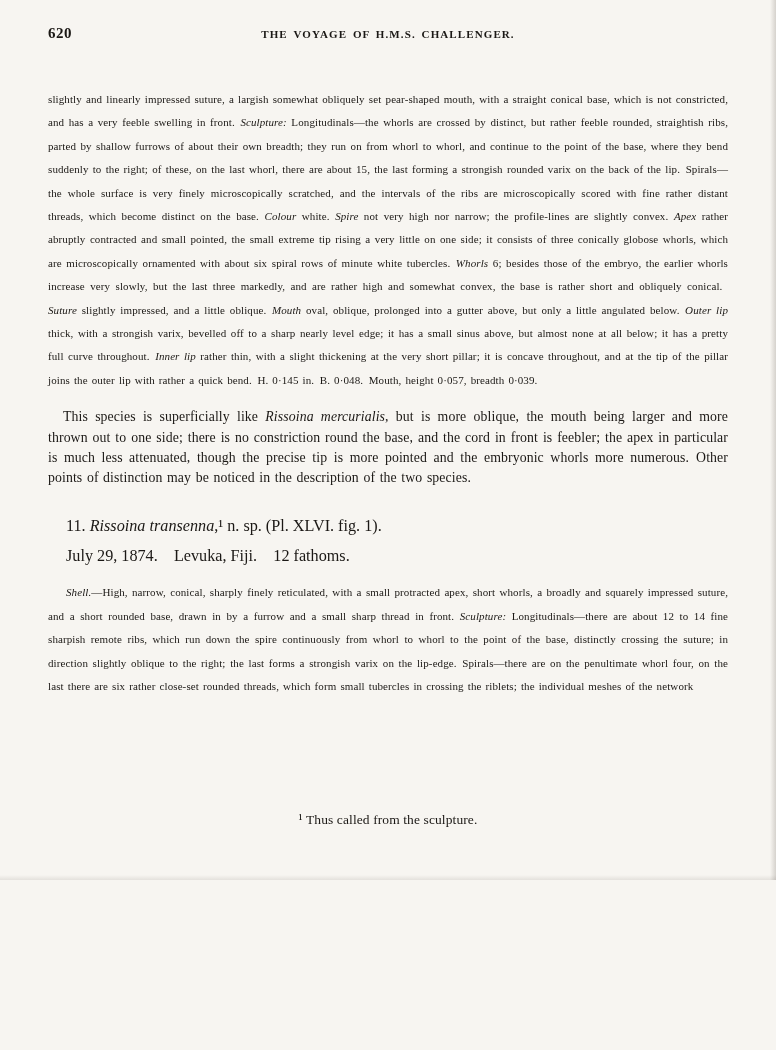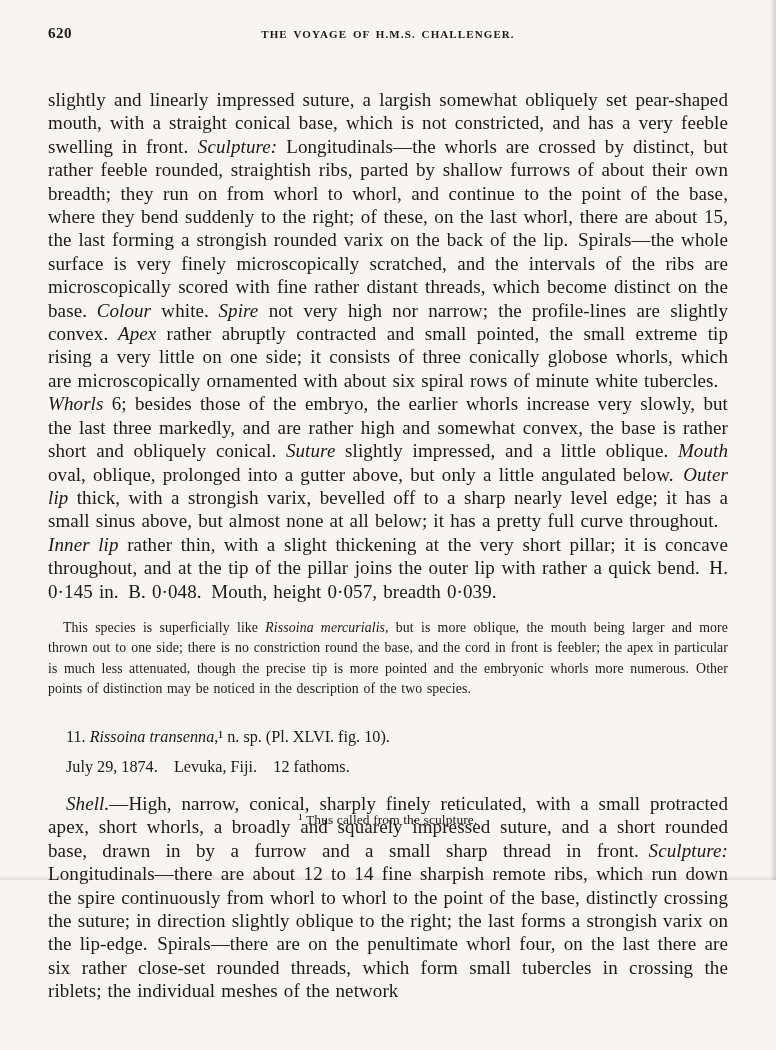--- a/index.html
+++ b/index.html
@@ -57,21 +57,21 @@
     font-size: 11px;
     font-weight: 700;
     letter-spacing: 1.1px;
     word-spacing: 2px;
   }
   p {
     margin: 0;
     text-align: justify;
   }
   .body-para {
-    font-size: 19px;
+    font-size: 11px;
     line-height: 23.4px;
     word-spacing: 1.2px;
     letter-spacing: 0.1px;
   }
   .no-indent { text-indent: 0; }
   .indent    { text-indent: 18px; }
   .note-para {
     margin-top: 15px;
     font-size: 13.8px;
     line-height: 20.3px;
@@ -116,21 +116,21 @@
     <span class="page-num">620</span>
     <span class="head-title">THE VOYAGE OF H.M.S. CHALLENGER.</span>
   </div>
 
   <div>
 
     <p class="body-para no-indent"><span>slightly and linearly impressed suture, a largish somewhat obliquely set pear-shaped mouth, with a straight conical base, which is not constricted, and has a very feeble swelling in front. </span><span class="it">Sculpture:</span><span> Longitudinals—the whorls are crossed by distinct, but rather feeble rounded, straightish ribs, parted by shallow furrows of about their own breadth; they run on from whorl to whorl, and continue to the point of the base, where they bend suddenly to the right; of these, on the last whorl, there are about 15, the last forming a strongish rounded varix on the back of the lip. Spirals—the whole surface is very finely microscopically scratched, and the intervals of the ribs are microscopically scored with fine rather distant threads, which become distinct on the base. </span><span class="it">Colour</span><span> white. </span><span class="it">Spire</span><span> not very high nor narrow; the profile-lines are slightly convex. </span><span class="it">Apex</span><span> rather abruptly contracted and small pointed, the small extreme tip rising a very little on one side; it consists of three conically globose whorls, which are microscopically ornamented with about six spiral rows of minute white tubercles. </span><span class="it">Whorls</span><span> 6; besides those of the embryo, the earlier whorls increase very slowly, but the last three markedly, and are rather high and somewhat convex, the base is rather short and obliquely conical. </span><span class="it">Suture</span><span> slightly impressed, and a little oblique. </span><span class="it">Mouth</span><span> oval, oblique, prolonged into a gutter above, but only a little angulated below. </span><span class="it">Outer lip</span><span> thick, with a strongish varix, bevelled off to a sharp nearly level edge; it has a small sinus above, but almost none at all below; it has a pretty full curve throughout. </span><span class="it">Inner lip</span><span> rather thin, with a slight thickening at the very short pillar; it is concave throughout, and at the tip of the pillar joins the outer lip with rather a quick bend. H. 0·145 in. B. 0·048. Mouth, height 0·057, breadth 0·039.</span></p>
 
     <p class="note-para"><span>This species is superficially like </span><span class="it">Rissoina mercurialis</span><span>, but is more oblique, the mouth being larger and more thrown out to one side; there is no constriction round the base, and the cord in front is feebler; the apex in particular is much less attenuated, though the precise tip is more pointed and the embryonic whorls more numerous. Other points of distinction may be noticed in the description of the two species.</span></p>
 
-    <p class="species-heading"><span>11. </span><span class="it">Rissoina transenna</span><span>,¹ n. sp. (Pl. XLVI. fig. 10).</span></p>
+    <p class="species-heading"><span>11. </span><span class="it">Rissoina transenna</span><span>,¹ n. sp. (Pl. XLVI. fig. 1).</span></p>
 
     <p class="locality-line">July 29, 1874. Levuka, Fiji. 12 fathoms.</p>
 
     <p class="body-para indent shell-para"><span class="it">Shell.</span><span>—High, narrow, conical, sharply finely reticulated, with a small protracted apex, short whorls, a broadly and squarely impressed suture, and a short rounded base, drawn in by a furrow and a small sharp thread in front. </span><span class="it">Sculpture:</span><span> Longitudinals—there are about 12 to 14 fine sharpish remote ribs, which run down the spire continuously from whorl to whorl to the point of the base, distinctly crossing the suture; in direction slightly oblique to the right; the last forms a strongish varix on the lip-edge. Spirals—there are on the penultimate whorl four, on the last there are six rather close-set rounded threads, which form small tubercles in crossing the riblets; the individual meshes of the network</span></p>
 
   </div>
 
   <div class="footnote">¹ Thus called from the sculpture.</div>
 
 </div>

